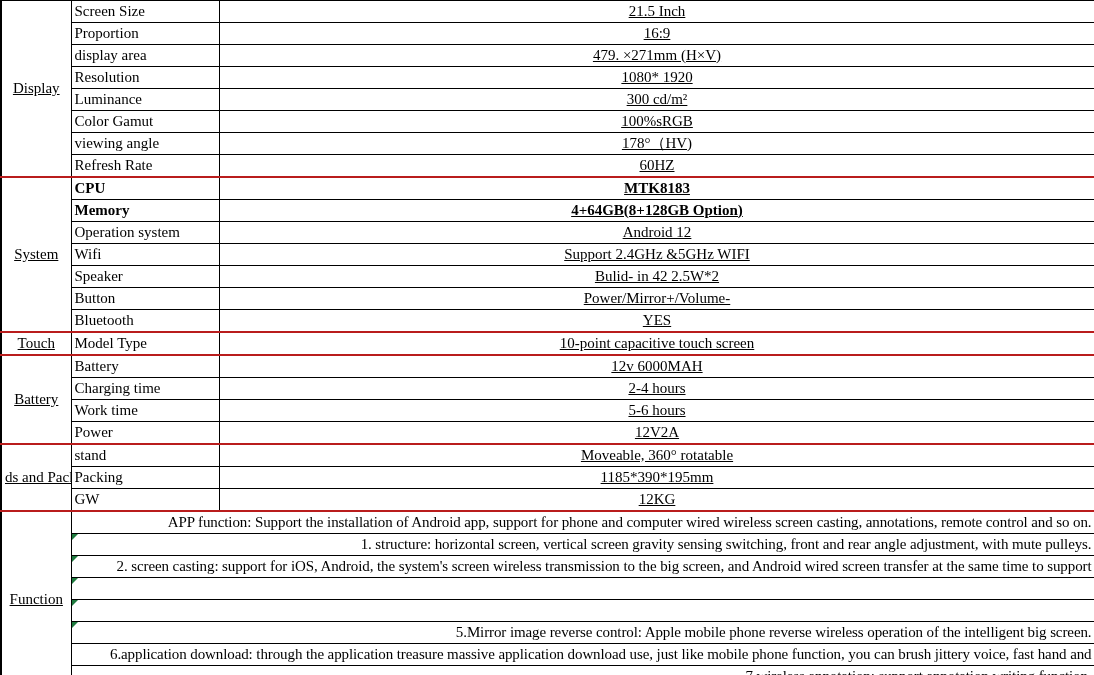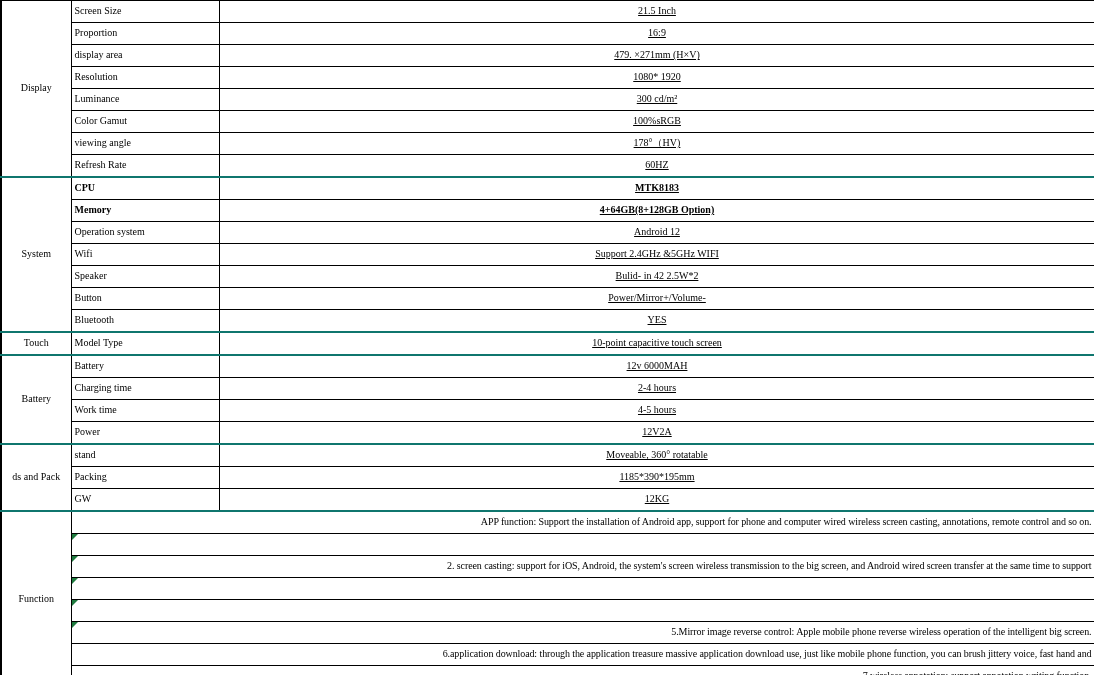--- a/index.html
+++ b/index.html
@@ -10,25 +10,25 @@
   table.spec{
     border-collapse:collapse;table-layout:fixed;width:1094px;
     border-top:1px solid #000;border-right:1px solid #000;
     border-bottom:2px solid #000;border-left:2px solid #000;
   }
   table.spec col.c1{width:70px;}
   table.spec col.c2{width:148px;}
   table.spec col.c3{width:876px;}
   table.spec td{
     border:1px solid #000;height:21px;padding:0 3px;
-    font-size:10px;line-height:1.05;vertical-align:middle;
+    font-size:15px;line-height:1.05;vertical-align:middle;
     overflow:hidden;white-space:nowrap;
   }
-  tr.sec > td{border-top:2px solid #0f766e;}
-  td.cat{text-align:center;padding:0 1px;}
+  tr.sec > td{border-top:2px solid #b91c1c;}
+  td.cat{text-align:center;padding:0 1px;text-decoration:underline;}
   td.cat-clip{font-size:14.5px;padding:0;}
   td.lab{text-align:left;}
   td.val{text-align:center;text-decoration:underline;}
   td.bold{font-weight:bold;}
   td.fn{
     text-align:right;font-size:14px;letter-spacing:-0.1px;
     position:relative;padding:0 2px 0 4px;
   }
   .corner{
     position:absolute;top:0;left:0;width:0;height:0;display:block;
@@ -121,21 +121,21 @@
     <td class="cat" rowspan="4">Battery</td>
     <td class="lab">Battery</td>
     <td class="val">12v 6000MAH</td>
   </tr>
   <tr>
     <td class="lab">Charging time</td>
     <td class="val">2-4 hours</td>
   </tr>
   <tr>
     <td class="lab">Work time</td>
-    <td class="val">4-5 hours</td>
+    <td class="val">5-6 hours</td>
   </tr>
   <tr>
     <td class="lab">Power</td>
     <td class="val">12V2A</td>
   </tr>
 
   <tr class="sec">
     <td class="cat cat-clip" rowspan="3">ds and Pack</td>
     <td class="lab">stand</td>
     <td class="val">Moveable, 360° rotatable</td>
@@ -148,21 +148,21 @@
     <td class="lab">GW</td>
     <td class="val">12KG</td>
   </tr>
 
   <tr class="sec">
     <td class="cat" rowspan="8">Function</td>
     <td class="fn" colspan="2">APP function: Support the installation of Android app, support for phone and computer wired wireless screen casting, annotations, remote control and so on.</td>
   </tr>
   <tr>
     <td class="fn" colspan="2">
-      <span class="corner"></span>
+      <span class="corner"></span><span>1. structure: horizontal screen, vertical screen gravity sensing switching, front and rear angle adjustment, with mute pulleys.</span>
     </td>
   </tr>
   <tr>
     <td class="fn" colspan="2">
       <span class="corner"></span><span>2. screen casting: support for iOS, Android, the system's screen wireless transmission to the big screen, and Android wired screen transfer at the same time to support</span>
     </td>
   </tr>
   <tr>
     <td class="fn" colspan="2">
       <span class="corner"></span>

